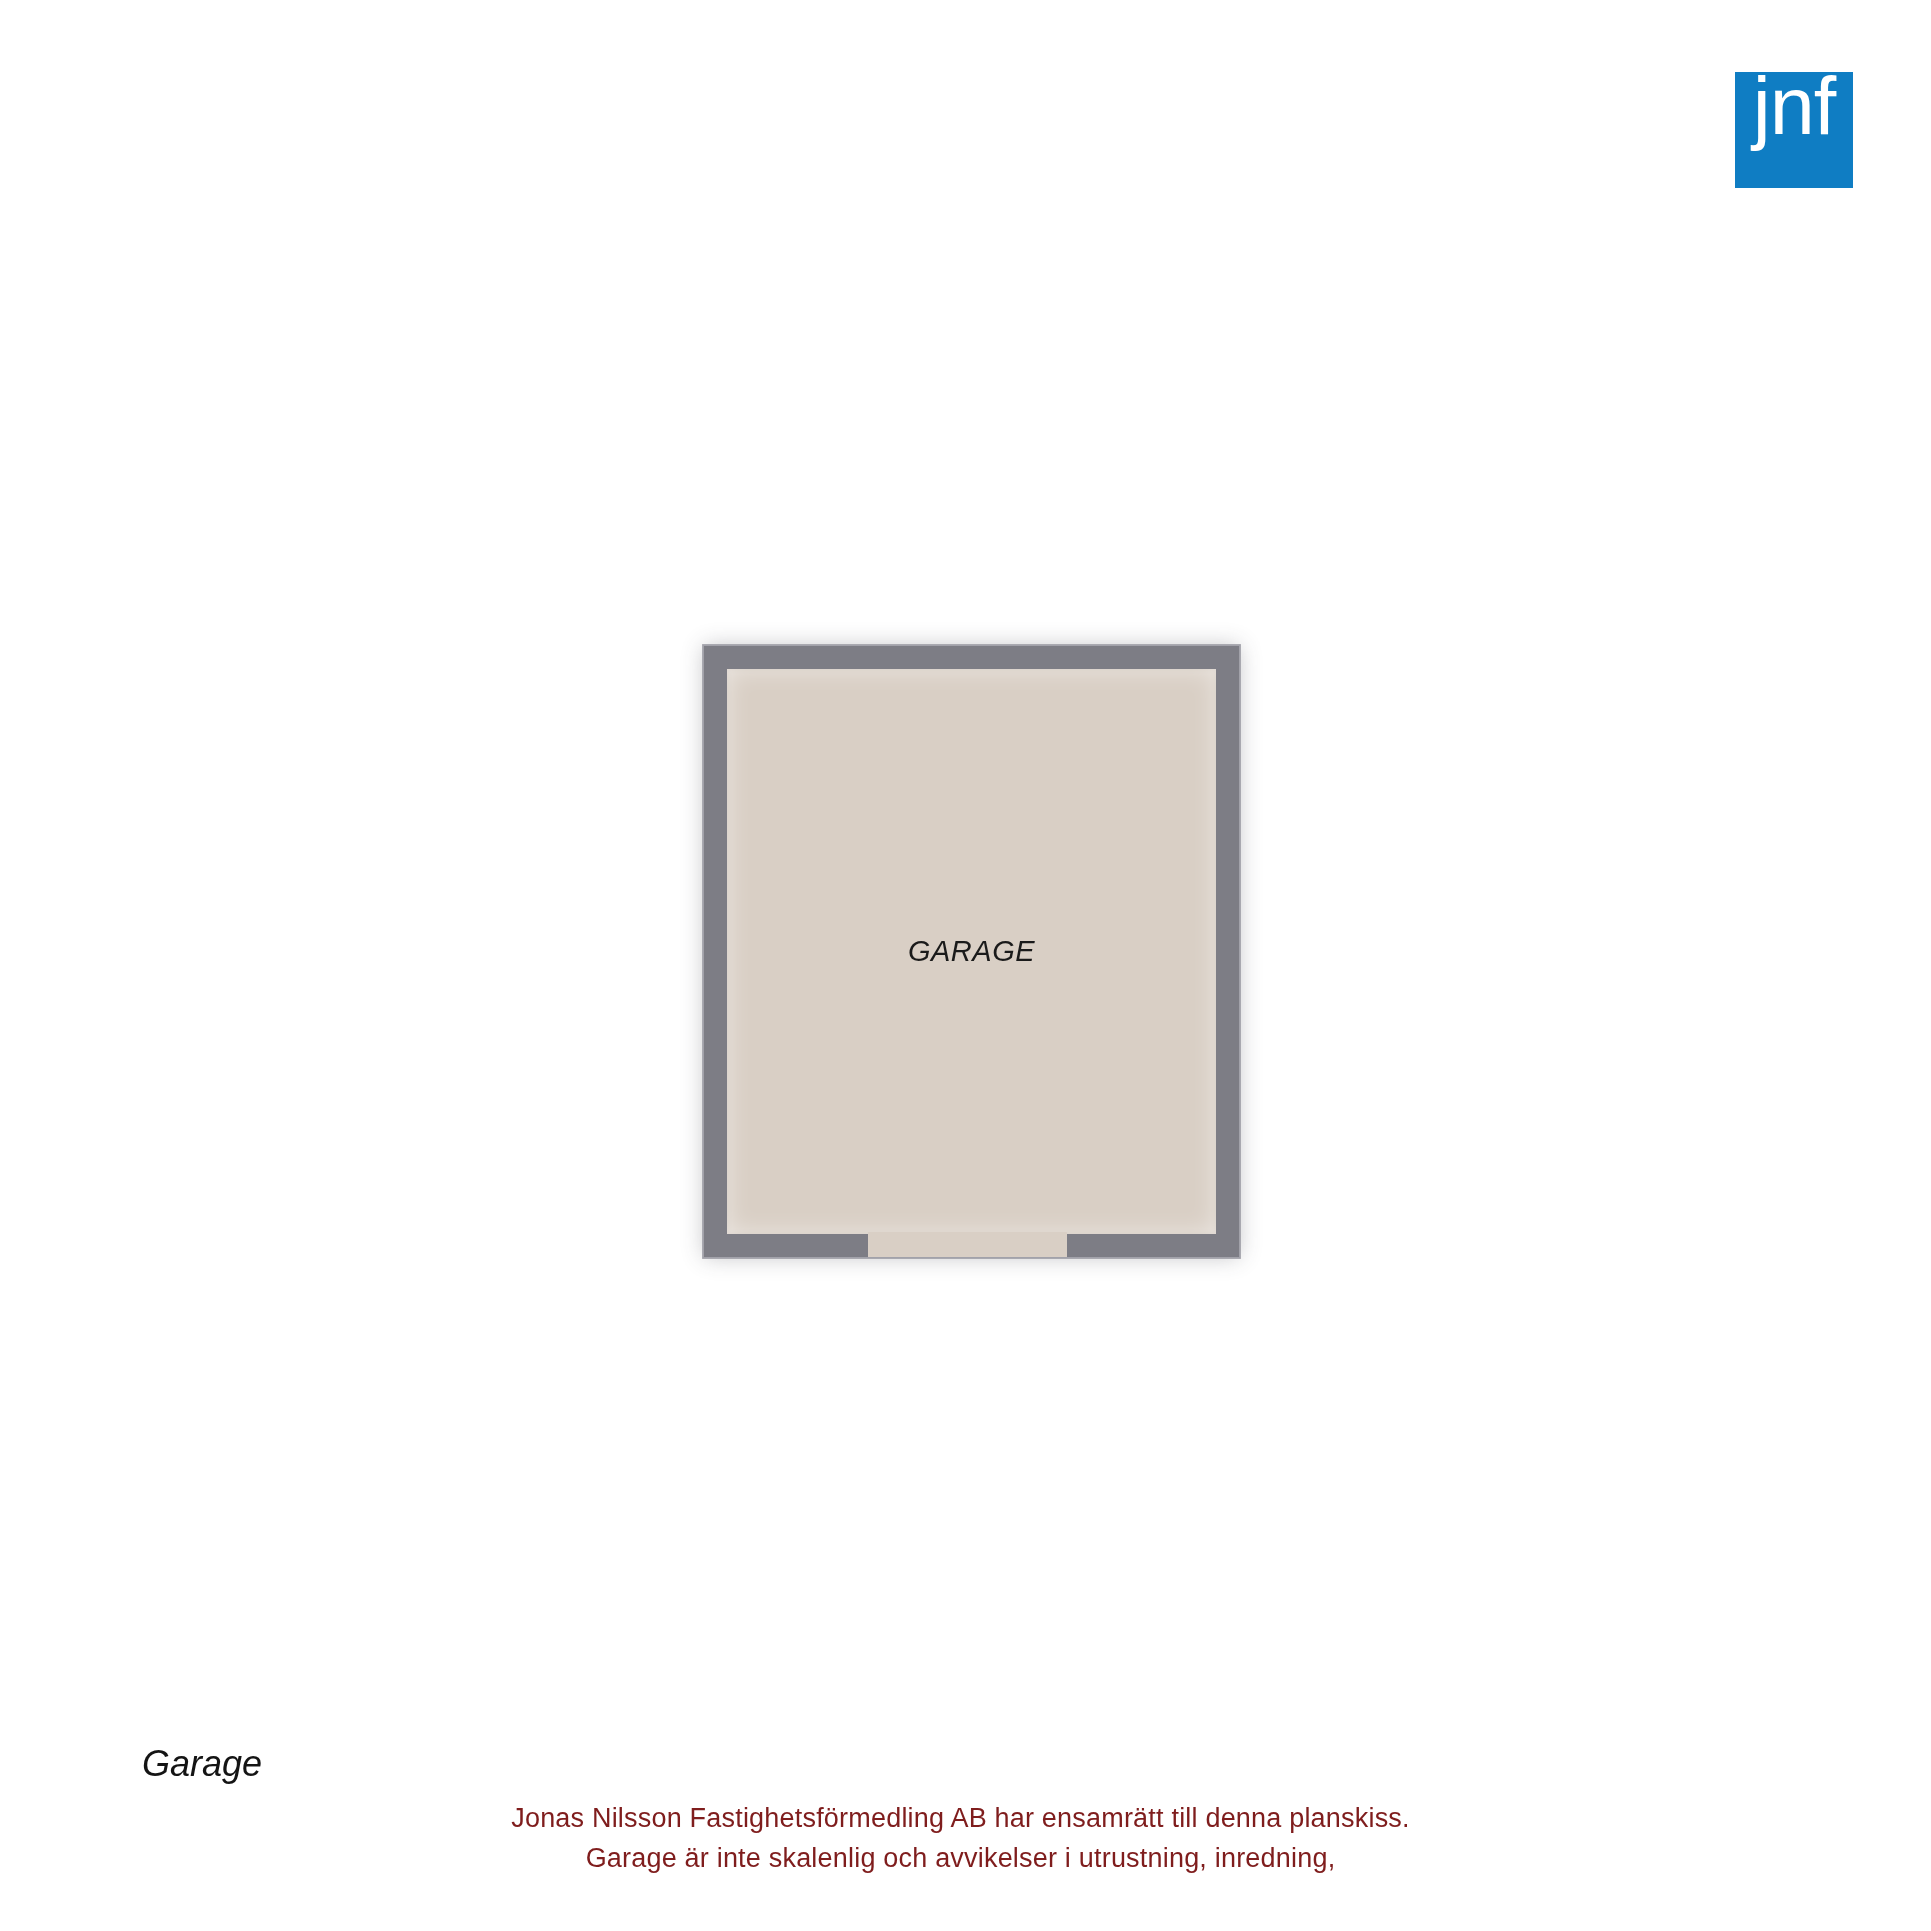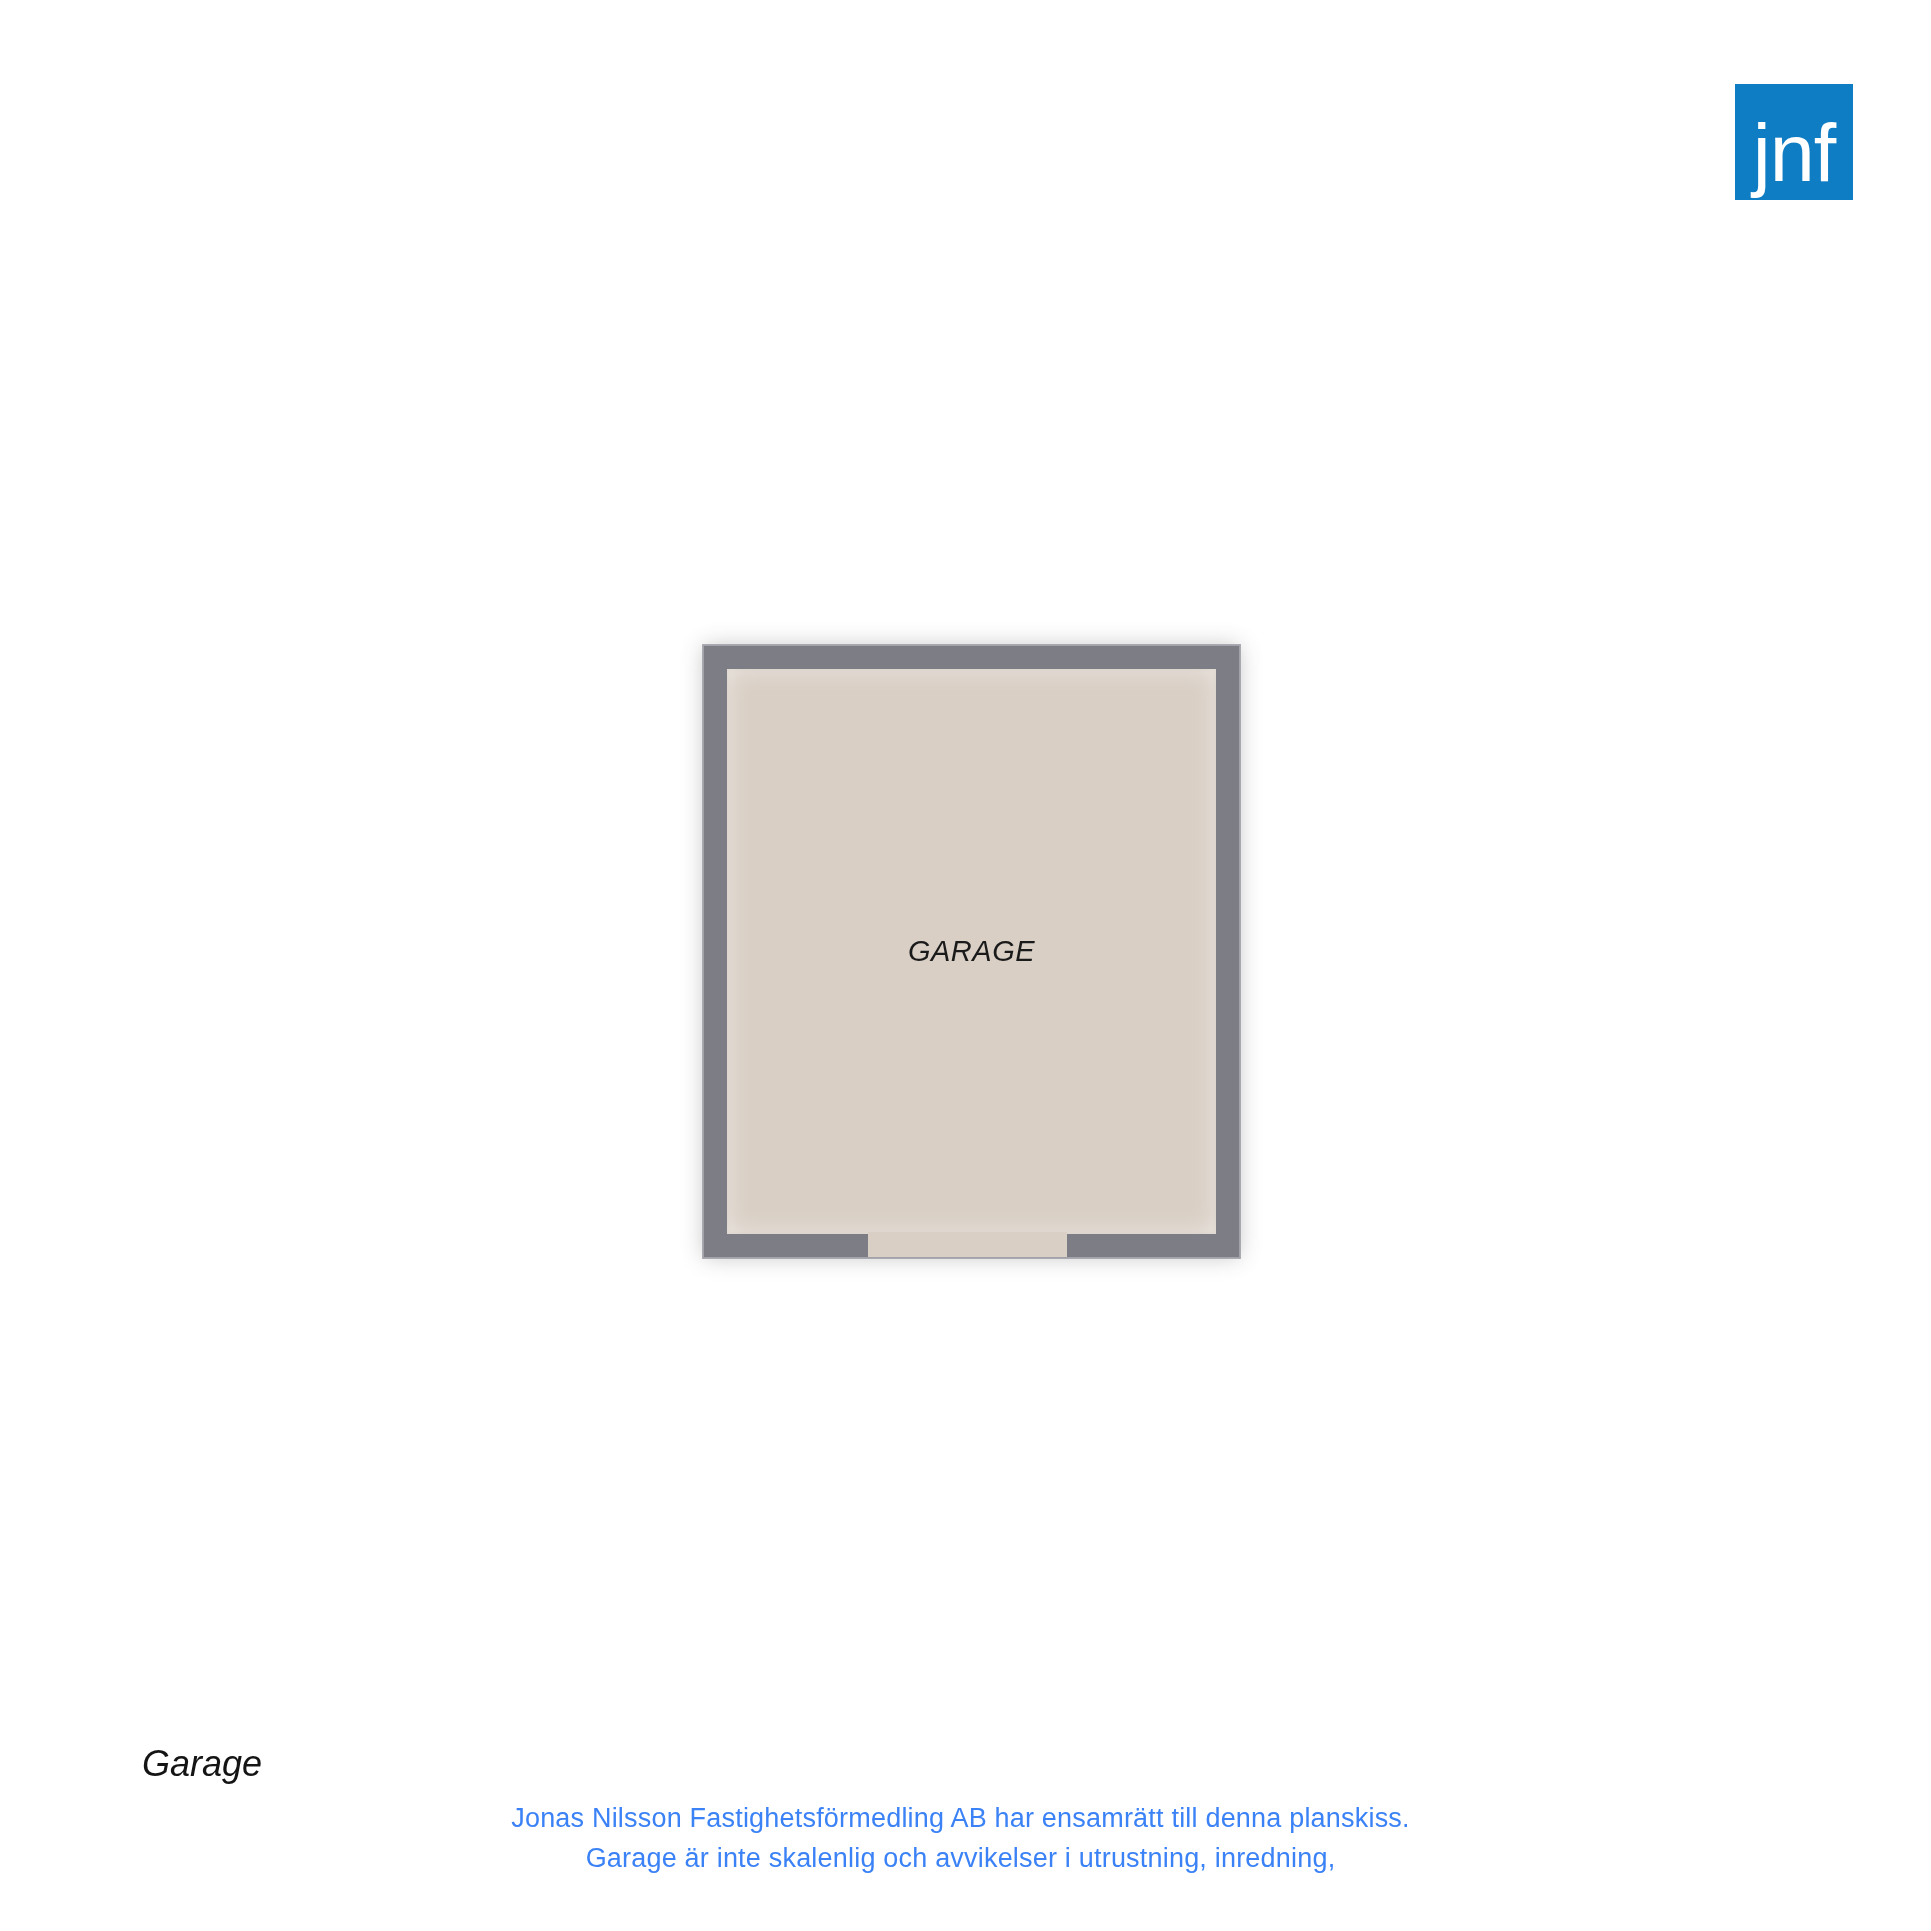--- a/index.html
+++ b/index.html
@@ -17,23 +17,22 @@
 
   
   .logo {
     position: absolute;
     left: 1735px;
     top: 72px;
     width: 118px;
     height: 116px;
     background: #0f7dc3;
     display: flex;
-    align-items: flex-end;
+    align-items: flex-start;
     justify-content: center;
-    margin-top: 12px;
   }
   .logo span {
     color: #ffffff;
     font-size: 81px;
     line-height: 1;
     transform: translateY(-5.8px);
     letter-spacing: -1px;
   }
 
   
@@ -91,21 +90,21 @@
     color: #141414;
   }
   .disclaimer {
     position: absolute;
     left: 0;
     top: 1798px;
     width: 1921px;
     text-align: center;
     font-size: 27px;
     line-height: 40px;
-    color: #3b82f6;
+    color: #7f1d1d;
     letter-spacing: 0.2px;
   }
 </style>
 </head>
 <body>
 
 <div class="logo">
   <span>jnf</span>
 </div>
 

